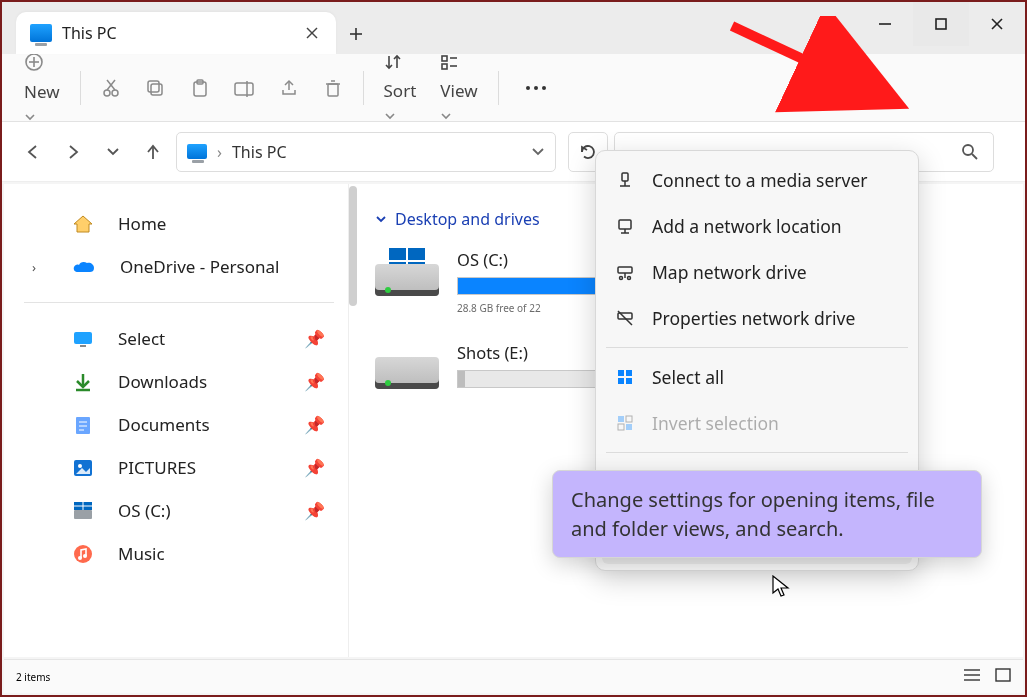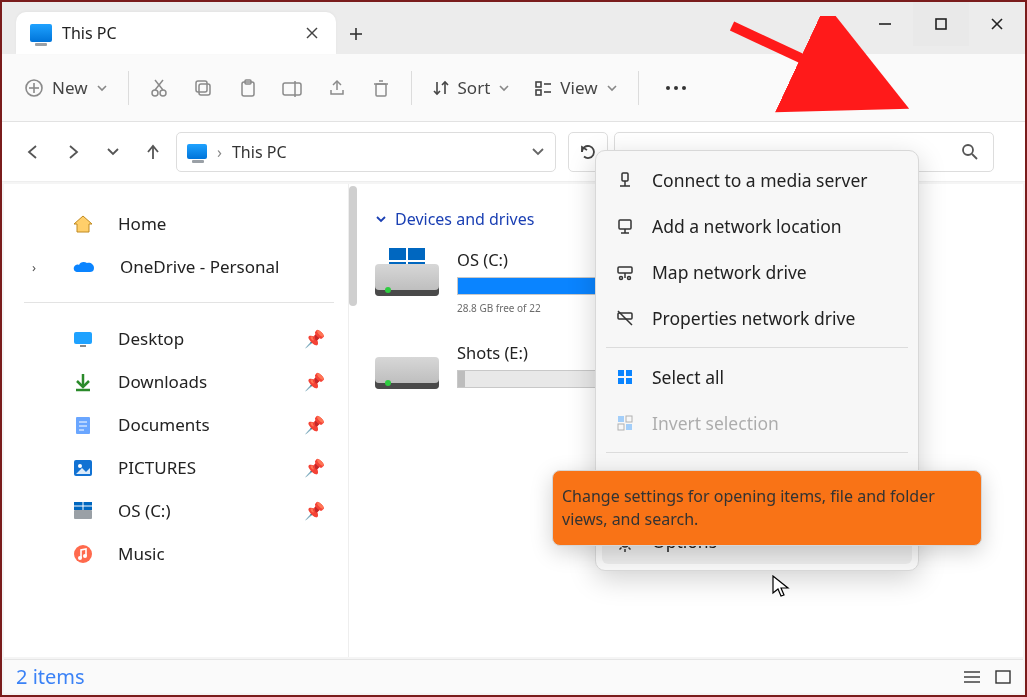--- a/index.html
+++ b/index.html
@@ -32,21 +32,21 @@
   .tab .close{ margin-left:auto; color:#444;}
   .newtab { width:40px; height:40px; display:flex; align-items:center; justify-content:center; color:#333;}
   .pc-icon{ width:22px; height:18px; background:linear-gradient(#1fa2ff,#0074d9); border-radius:2px; position:relative;}
   .pc-icon::after{content:""; position:absolute; bottom:-4px; left:5px; width:12px; height:3px; background:#9aa0a6; border-radius:1px;}
 
   
   .toolbar{
     background:#fafafa; height:68px; display:flex; align-items:center;
     border-bottom:1px solid #e2e2e2; padding:0 12px; gap:4px;
   }
-  .tbtn{ display:flex; align-items:center; gap:8px; color:#6b6b6b; padding:8px 10px; border-radius:6px;}
+  .tbtn{ display:flex; align-items:flex-start; gap:8px; color:#6b6b6b; padding:8px 10px; border-radius:6px;flex-direction:column;}
   .tbtn svg{display:block;}
   .sep{ width:1px; height:34px; background:#dcdcdc; margin:0 6px;}
   .tbtn.label{ color:#444; font-size:17px;}
   .chev{ color:#777;}
 
   
   .navrow{
     background:#fff; height:60px; display:flex; align-items:center; padding:0 14px;
     border-bottom:1px solid #eee;
     gap:6px;
@@ -80,41 +80,41 @@
   .winlogo::before,.winlogo::after{content:"";position:absolute;background:#fff;}
   .winlogo::before{left:17px;top:0;width:2px;height:26px;}
   .winlogo::after{top:12px;left:0;width:36px;height:2px;}
   .driveinfo{ font-size:16.5px; color:#222;}
   .bar{ width:170px; height:18px; background:#e8e8e8; border:1px solid #c8c8c8; margin:6px 0;}
   .bar .fill{ height:100%; background:#0a84ff;}
   .driveinfo .free{ color:#6b6b6b; font-size:10px;}
 
   
   .status{ position:absolute; bottom:2px; left:2px; right:2px; height:34px; background:#fafafa;
-    border-top:1px solid #e5e5e5; display:flex; align-items:center; padding:0 12px; font-size:20px; color:#3b82f6;}
+    border-top:1px solid #e5e5e5; display:flex; align-items:center; padding:0 12px; font-size:10px; color:#000000;}
   .status .right{ margin-left:auto; display:flex; gap:14px; color:#444;}
 
   
   .menu{
     position:absolute; top:148px; left:593px; width:324px;
     background:#f7f7f7; border:1px solid #d8d8d8; border-radius:10px;
     box-shadow:0 8px 28px rgba(0,0,0,.18); padding:6px;
     font-size:17.5px; color:#222;
   }
   .mi{ display:flex; align-items:center; gap:16px; padding:11px 12px; border-radius:6px;}
   .mi.hover{ background:#eaeaea;align-items:flex-end;}
   .mi .ico{ width:22px; display:flex; justify-content:center; color:#333;}
   .menu .msep{ height:1px; background:#dcdcdc; margin:6px 4px;}
 
   
   .tooltip{
     position:absolute; top:468px; left:550px; width:430px;
-    background:#f97316; border:1px solid #d6d6d6; border-radius:8px;
+    background:#c4b5fd; border:1px solid #d6d6d6; border-radius:8px;
     box-shadow:0 6px 22px rgba(0,0,0,.18);
-    padding:14px 9px; font-size:16px; color:#333; line-height:1.45;
+    padding:14px 18px; font-size:20px; color:#333; line-height:1.45;
     z-index:5;
   }
 
   
   .arrow-svg{ position:absolute; top:14px; left:720px; pointer-events:none; z-index:20;}
   .cursor{ position:absolute; top:573px; left:770px; z-index:30;}
 </style>
 </head>
 <body>
 
@@ -305,21 +305,21 @@
       <span>OneDrive - Personal</span>
     </div>
     <div class="hr"></div>
 
     <div class="navitem">
       <span class="arrow"></span>
       <svg width="22" height="22">
           <rect x="2" y="4" width="18" height="12" rx="2" fill="#1fa2ff"></rect>
           <rect x="8" y="17" width="6" height="2" fill="#888"></rect>
         </svg>
-      <span>Desktop</span>
+      <span>Select</span>
       <span class="pin">📌</span>
     </div>
     <div class="navitem">
       <span class="arrow"></span>
       <svg width="22" height="22">
           <line x1="11" y1="3" x2="11" y2="14" stroke="#2a8a2a" stroke-width="2.5"></line>
           <polyline points="5,10 11,16 17,10" fill="none" stroke="#2a8a2a" stroke-width="2.5"></polyline>
           <line x1="4" y1="19" x2="18" y2="19" stroke="#2a8a2a" stroke-width="2.5"></line>
         </svg>
       <span>Downloads</span>
@@ -368,21 +368,21 @@
       <span>Music</span>
     </div>
   </div>
 
   <div class="main">
     <div class="scrollthumb"></div>
     <div class="grouphead">
       <svg width="12" height="12">
           <polyline points="2,4 6,8 10,4" fill="none" stroke="#1a3fb3" stroke-width="1.8"></polyline>
         </svg>
-      <span>Devices and drives</span>
+      <span>Desktop and drives</span>
     </div>
 
     <div class="drive">
       <div class="driveicon">
         <div class="winlogo"></div>
         <div class="hdd"></div>
       </div>
       <div class="driveinfo">
         <div>OS (C:)</div>
         <div class="bar">

